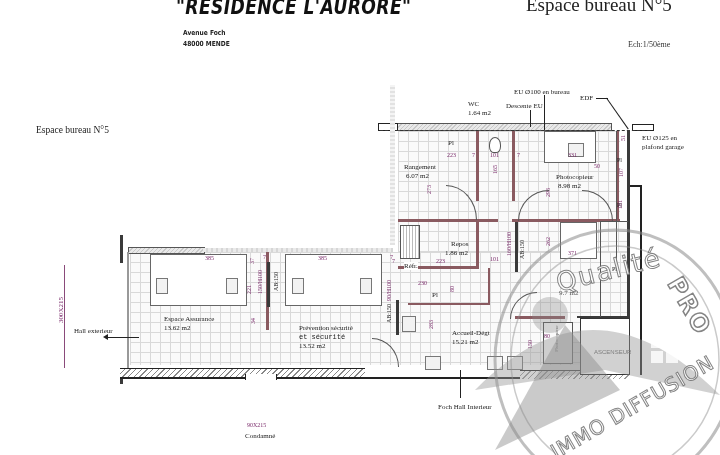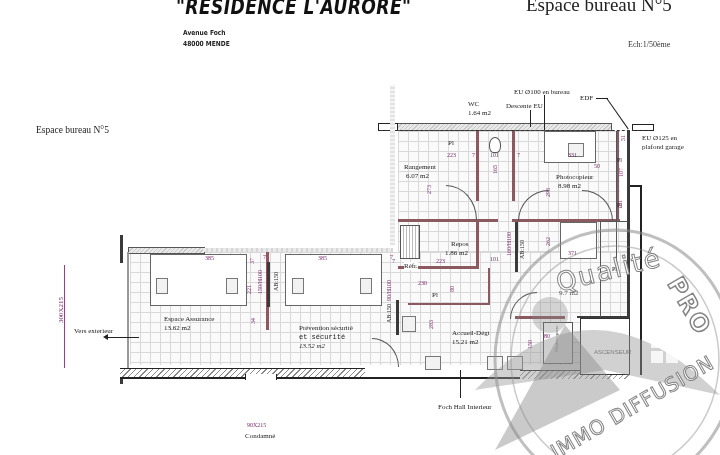--- a/index.html
+++ b/index.html
@@ -122,36 +122,36 @@
 <div class="abs lbl" style="left:404px;top:163px;">Rangement</div>
 <div class="abs lbl" style="left:406px;top:172px;">6.07 m2</div>
 <div class="abs lbl" style="left:556px;top:173px;">Photocopieur</div>
 <div class="abs lbl" style="left:558px;top:182px;">8.98 m2</div>
 <div class="abs lbl" style="left:443px;top:240px;margin-left:8px;">Repos</div>
 <div class="abs lbl" style="left:445px;top:249px;">1.86 m2</div>
 <div class="abs lbl" style="left:164px;top:315px;">Espace Assurance</div>
 <div class="abs lbl" style="left:164px;top:324px;">13.62 m2</div>
 <div class="abs lbl" style="left:299px;top:324px;">Prévention sécurité</div>
 <div class="abs lbl" style="left:299px;top:333px;font-family:Liberation Mono, monospace;">et sécurité</div>
-<div class="abs lbl" style="left:299px;top:342px;font-style:italic;">13.52 m2</div>
+<div class="abs lbl" style="left:299px;top:342px;">13.52 m2</div>
 <div class="abs lbl" style="left:452px;top:329px;">Accueil-Dégt</div>
 <div class="abs lbl" style="left:452px;top:338px;">15.21 m2</div>
 <div class="abs lbl" style="left:559px;top:289px;color:#555;">9.7 m2</div>
 <div class="abs lbl" style="left:594px;top:348px;font-family:'Liberation Sans',sans-serif;font-size:6px;color:#666;">ASCENSEUR</div>
 
 <div class="abs lbl" style="left:514px;top:88px;">EU Ø100 en bureau</div>
 <div class="abs lbl" style="left:506px;top:102px;">Descente EU</div>
 <div class="abs lbl" style="left:580px;top:94px;">EDF</div>
 <div class="abs" style="left:596px;top:98px;width:12px;border-top:1px solid #222;"></div>
 <div class="abs" style="left:606px;top:98px;width:1px;height:38px;background:#222;transform:rotate(-35deg);transform-origin:top;"></div>
 <div class="abs" style="left:544px;top:95px;width:1px;height:35px;background:#222;"></div>
 <div class="abs" style="left:530px;top:110px;width:1px;height:17px;background:#222;"></div>
 <div class="abs lbl" style="left:642px;top:134px;">EU Ø125 en</div>
 <div class="abs lbl" style="left:642px;top:143px;">plafond garage</div>
-<div class="abs lbl" style="left:74px;top:327px;">Vers exterieur</div>
+<div class="abs lbl" style="left:74px;top:327px;">Hall exterieur</div>
 <div class="abs" style="left:105px;top:337px;width:34px;border-top:1px solid #222;"></div>
 <div class="abs" style="left:103px;top:334px;width:0;height:0;border-top:3px solid transparent;border-bottom:3px solid transparent;border-right:5px solid #222;"></div>
 <div class="abs lbl" style="left:438px;top:403px;">Foch Hall Interieur</div>
 <div class="abs" style="left:460px;top:370px;width:1px;height:28px;background:#222;"></div>
 <div class="abs lbl" style="left:245px;top:432px;">Condamné</div>
 <div class="abs dim" style="left:247px;top:422px;">90X215</div>
 <div class="abs lbl" style="left:404px;top:262px;background:#fff;">Réfr.</div>
 <div class="abs lbl" style="left:432px;top:291px;">Pl</div>
 <div class="abs lbl" style="left:448px;top:139px;">Pl</div>
 <div class="abs lbl" style="left:617px;top:156px;font-size:6px;">Pl</div>

